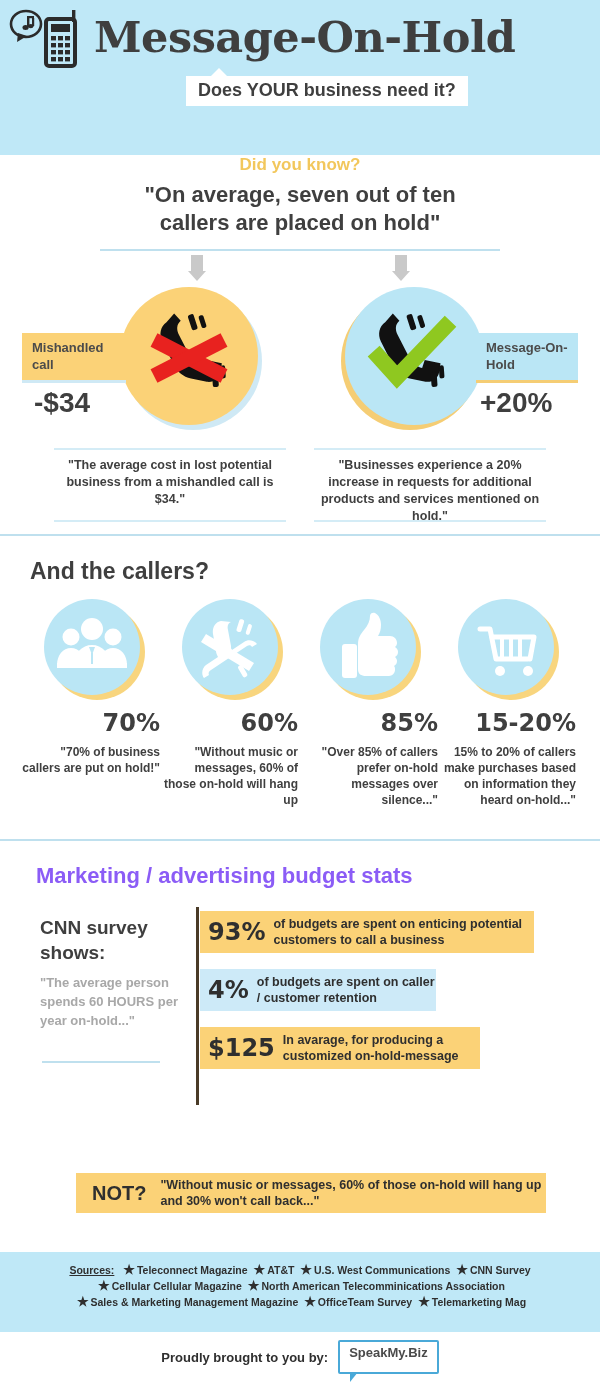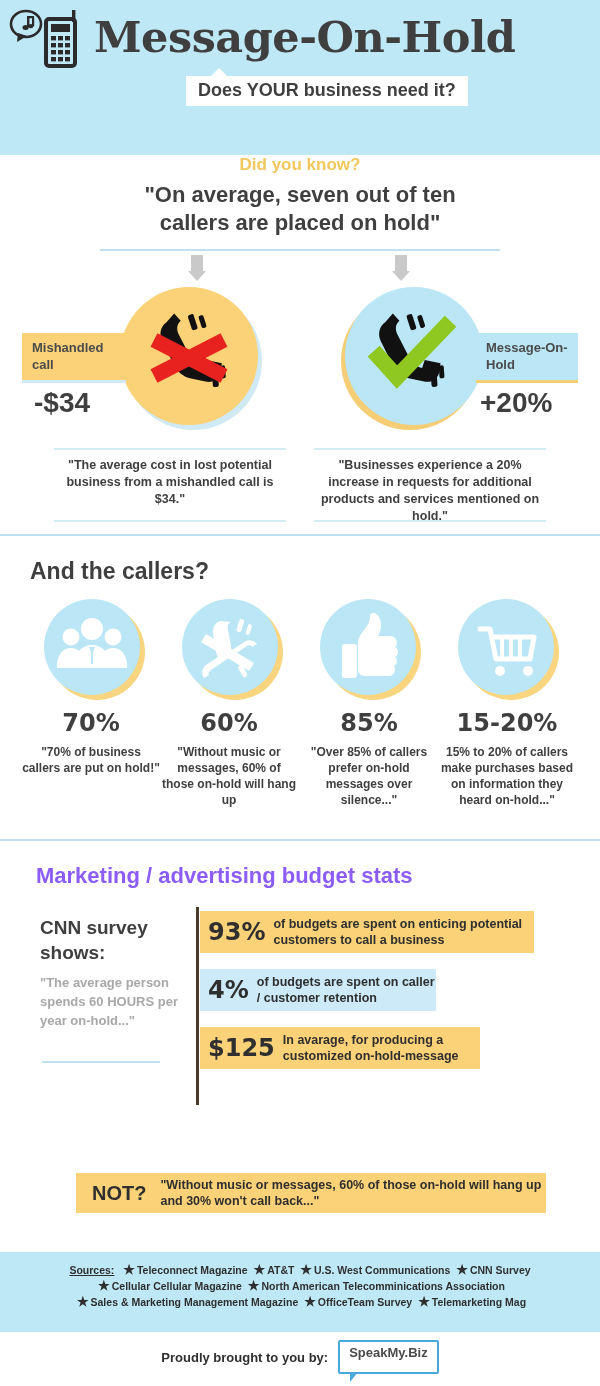--- a/index.html
+++ b/index.html
@@ -152,21 +152,21 @@
     position: absolute;
     width: 96px; height: 96px;
     border-radius: 50%;
     background: #bae6f5;
     box-shadow: 5px 5px 0 0 #f8d57e;
     top: 0;
   }
   .icon-circ svg { position: absolute; left: 0; top: 0; }
 
   .stats-row { position: relative; height: 130px; }
-  .stat { position: absolute; width: 138px; text-align: center; }
+  .stat { position: absolute; width: 138px; text-align: right; }
   .stat .pct {
     font-size: 24px; font-weight: bold; color: #3f3f3f;
     font-family: "DejaVu Sans", sans-serif;
   }
   .stat .txt {
     font-size: 12px; font-weight: bold; line-height: 16px;
     color: #3f3f3f; margin-top: 7px;
   }
 
   

